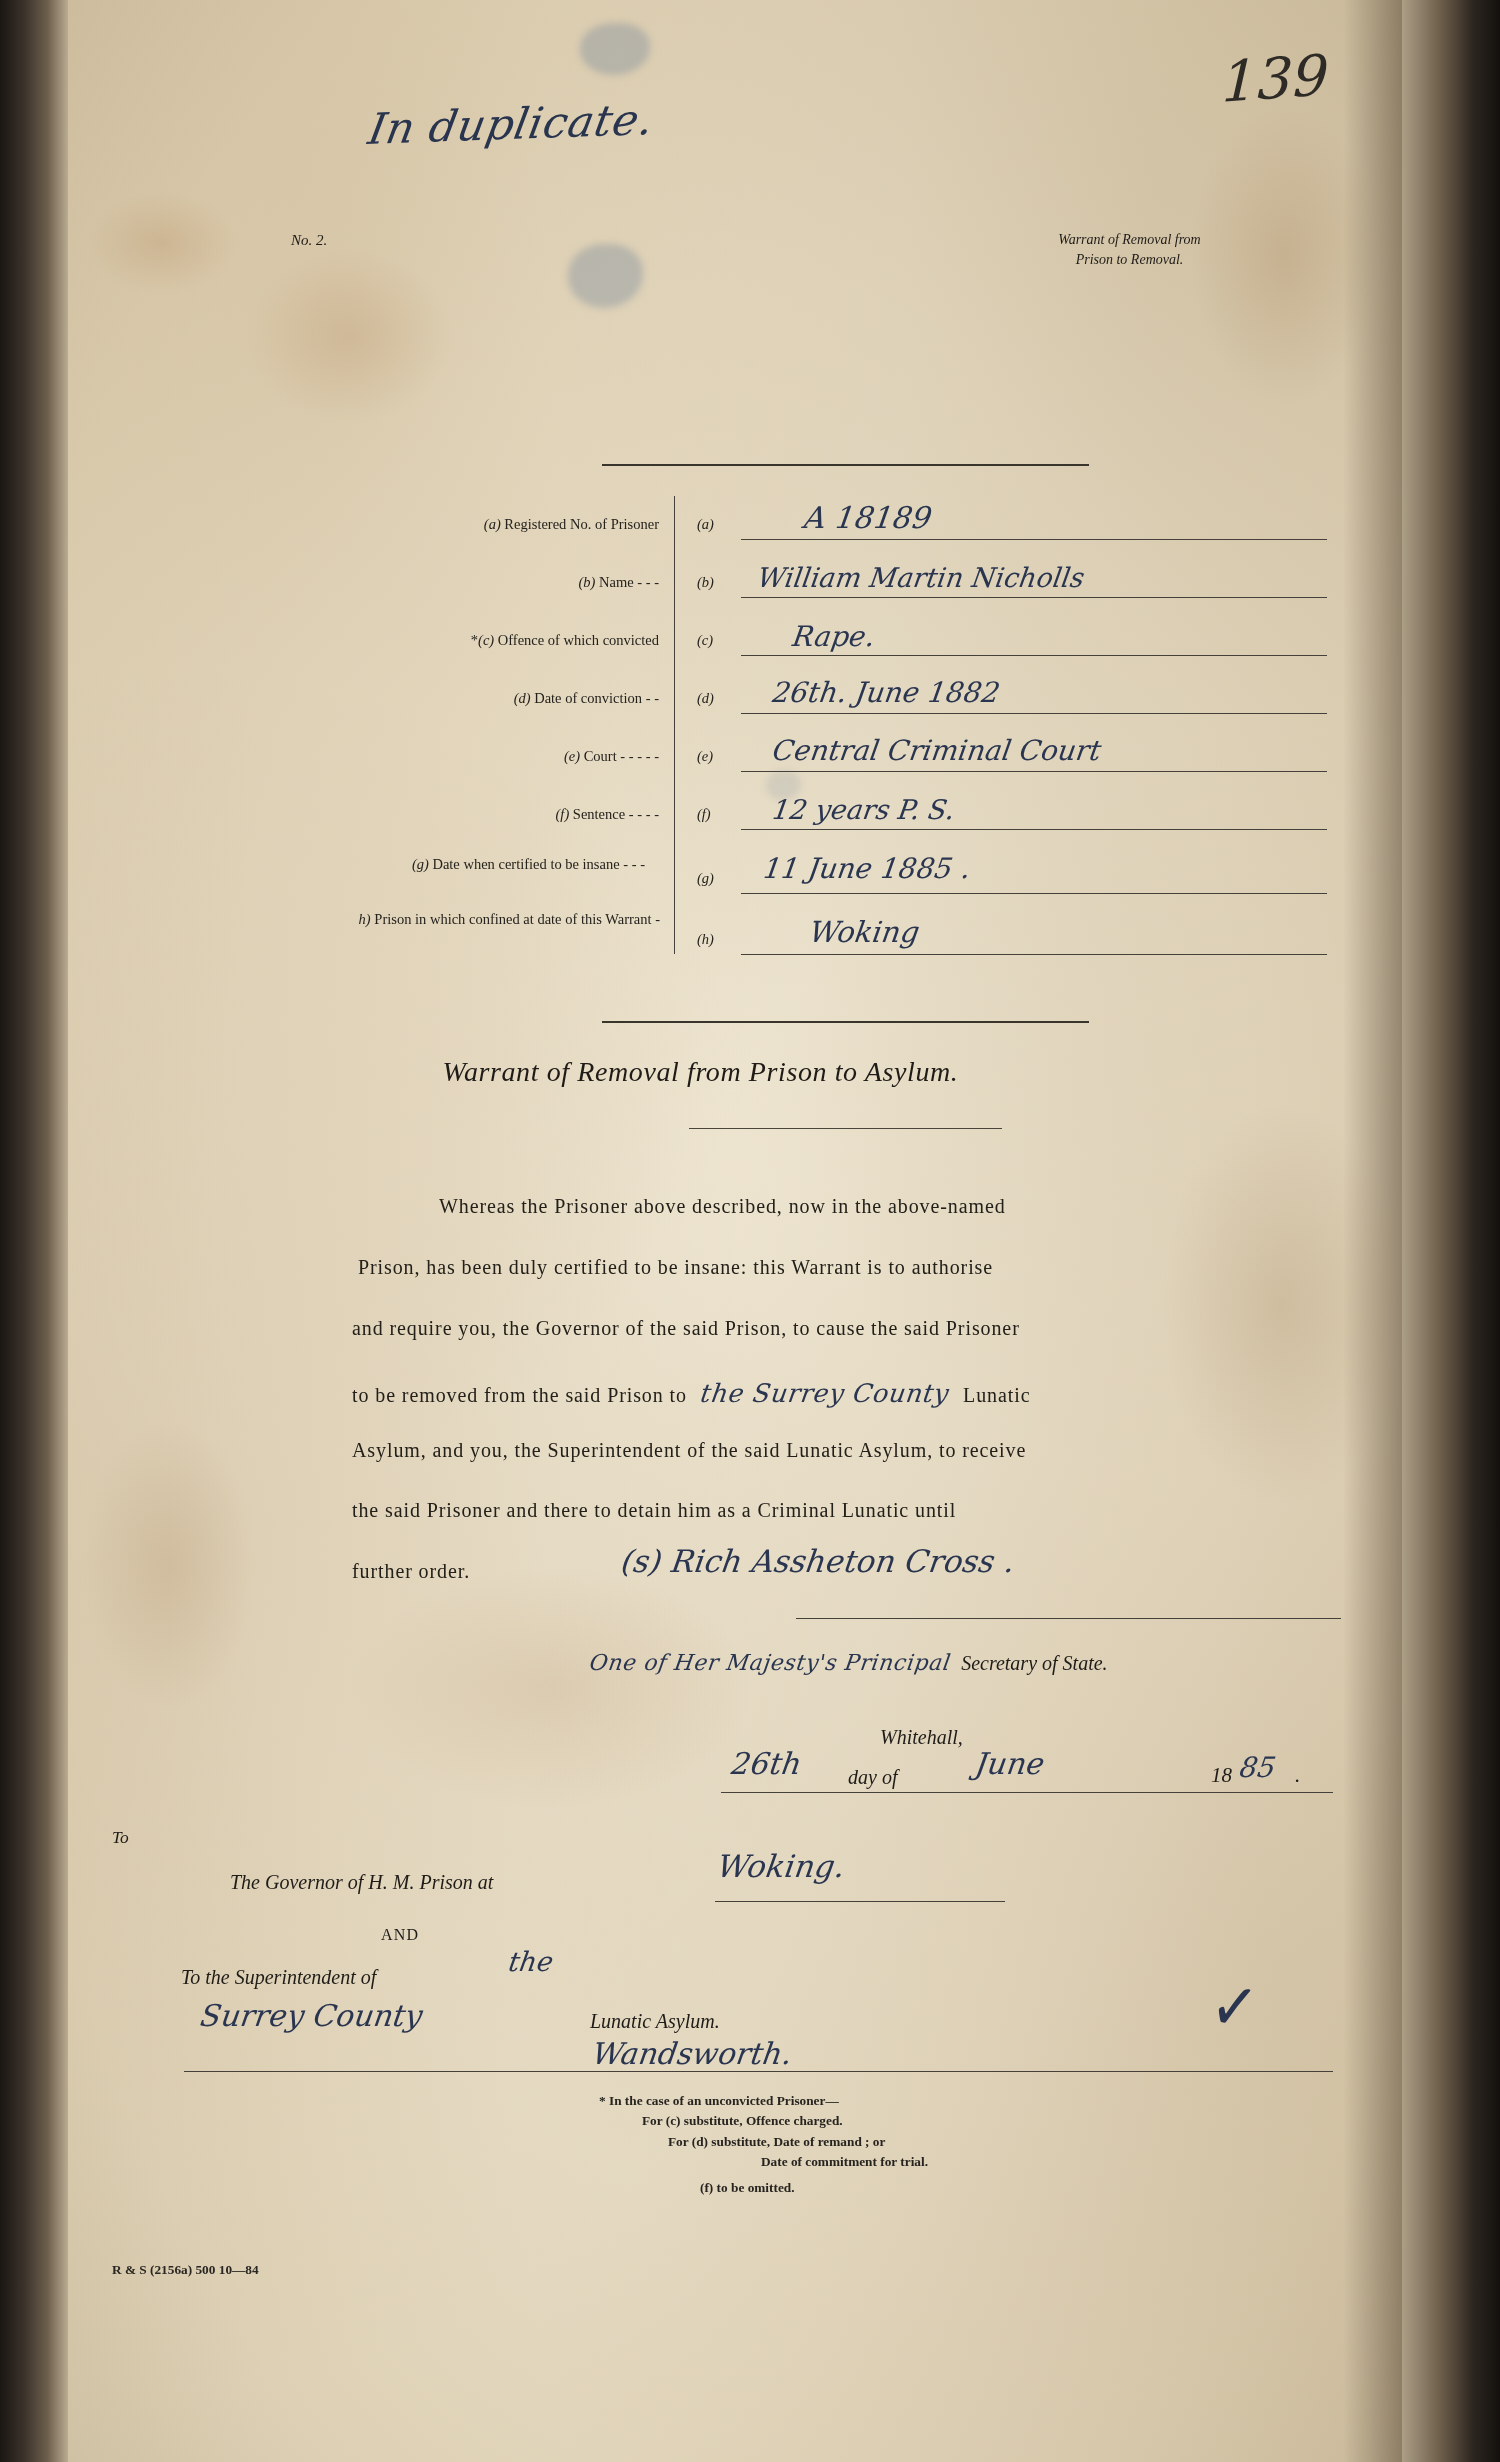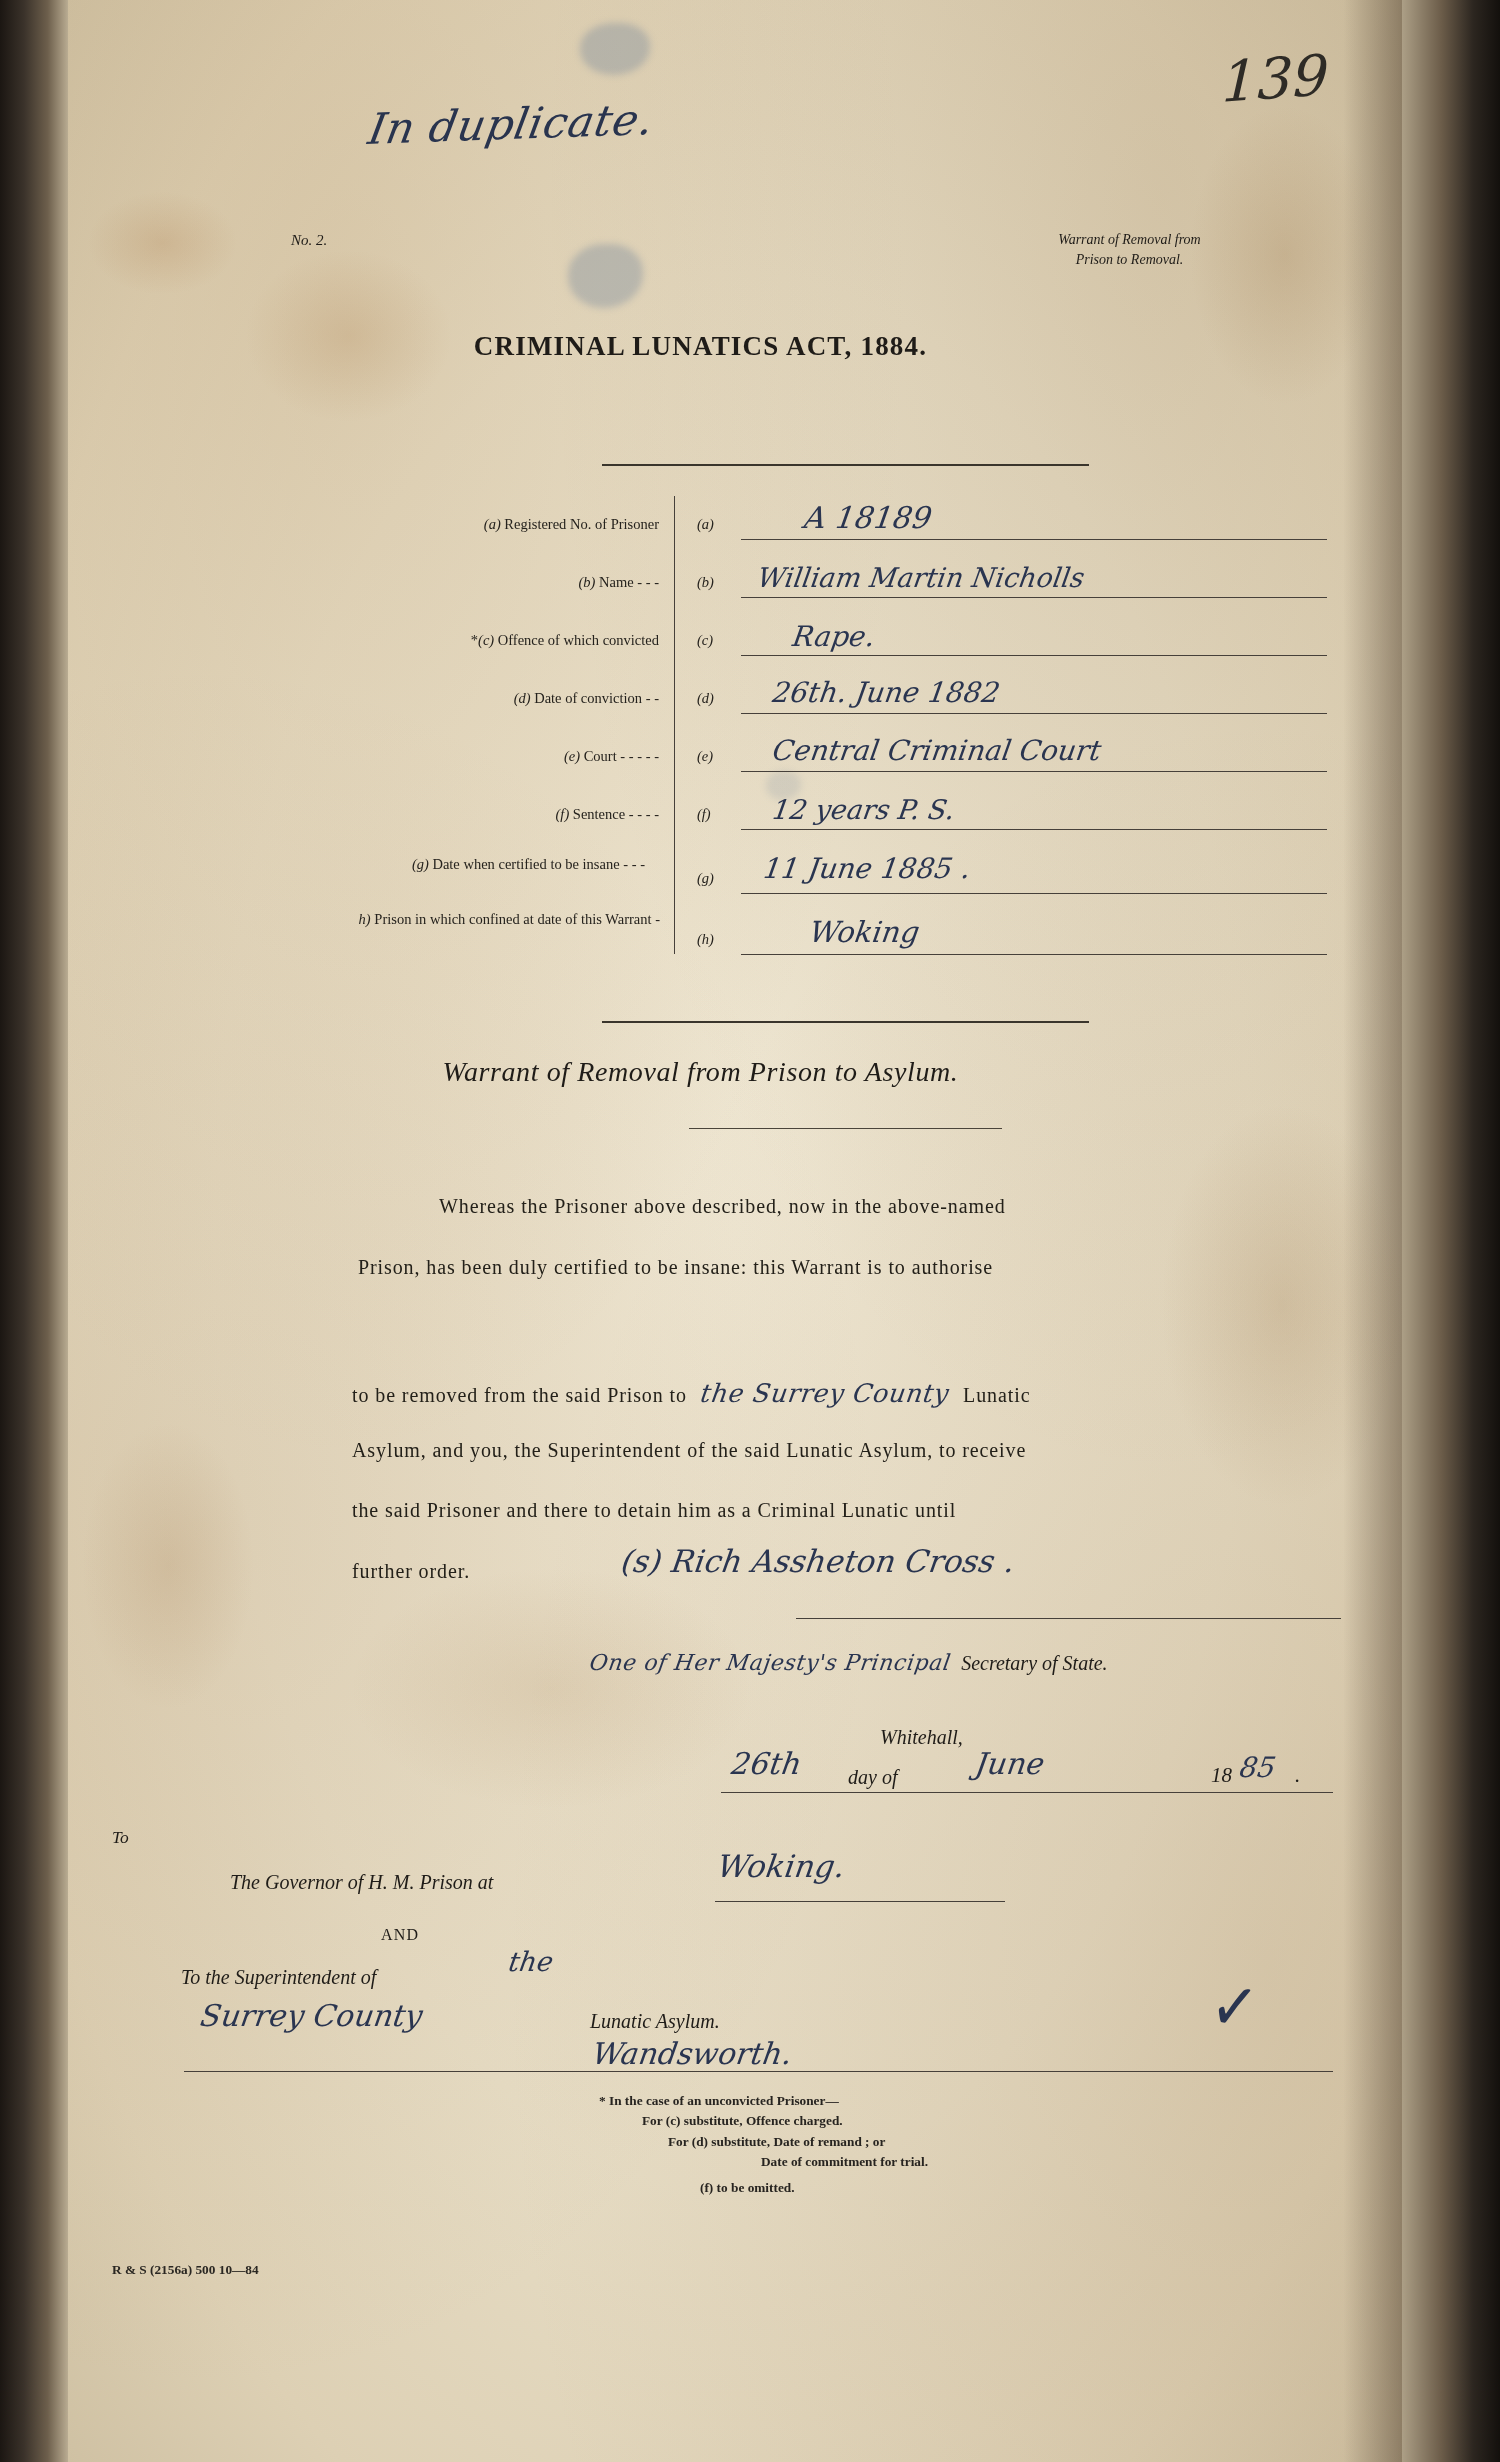--- a/index.html
+++ b/index.html
@@ -218,21 +218,20 @@
 
     <div class="abs folio" style="left:1154px; top:46px;">139</div>
 
     <div class="abs handwriting dup" style="left:302px; top:99px; transform: skewX(-12deg) rotate(-2deg);">In duplicate.</div>
 
     <div class="abs noitem" style="left:223px; top:232px;">No. 2.</div>
 
     <div class="abs warrant-label" style="left:899px; top:231px; width:325px;">Warrant of Removal from</div>
     <div class="abs warrant-label" style="left:899px; top:251px; width:325px;">Prison to Removal.</div>
 
-    <div class="abs small-caps-title" style="left:0; top:331px; width:1265px; text-align:center;">CRIMINAL LUNATICS ACT, 1884.</div>
 
     <div class="rule" style="left:534px; top:464px; width:487px;"></div>
 
     <div class="vrule" style="left:606px; top:496px; height:458px;"></div>
 
     <div class="abs field-label" style="left:278px; top:516px; width:313px;">
       <span class="field-letter">(a)</span>
       <span>Registered No. of Prisoner</span>
     </div>
     <div class="abs field-letter" style="left:629px; top:516px;">(a)</div>
@@ -296,20 +295,21 @@
     <div class="field-value" style="left:742px; top:915px; font-size:29px;">Woking</div>
 
     <div class="rule" style="left:534px; top:1021px; width:487px;"></div>
 
     <div class="abs section-title" style="left:0; top:1056px; width:1265px; text-align:center;">Warrant of Removal from Prison to Asylum.</div>
 
     <div class="thin-rule" style="left:621px; top:1128px; width:313px;"></div>
 
     <div class="body-line" style="left:371px; top:1195px;">Whereas the Prisoner above described, now in the above-named</div>
     <div class="body-line" style="left:290px; top:1256px;">Prison, has been duly certified to be insane: this Warrant is to authorise</div>
+    <div class="body-line" style="left:284px; top:1317px;">and require you, the Governor of the said Prison, to cause the said Prisoner</div>
 
     <div class="body-line" style="left:284px; top:1378px;">
       <span>to be removed from the said Prison to</span>
       <span class="inline-hand" style="font-size:25.5px; margin:0 8px;">the Surrey County</span>
       <span>Lunatic</span>
     </div>
 
     <div class="body-line" style="left:284px; top:1439px;">Asylum, and you, the Superintendent of the said Lunatic Asylum, to receive</div>
     <div class="body-line" style="left:284px; top:1499px;">the said Prisoner and there to detain him as a Criminal Lunatic until</div>
     <div class="body-line" style="left:284px; top:1560px;">further order.</div>

